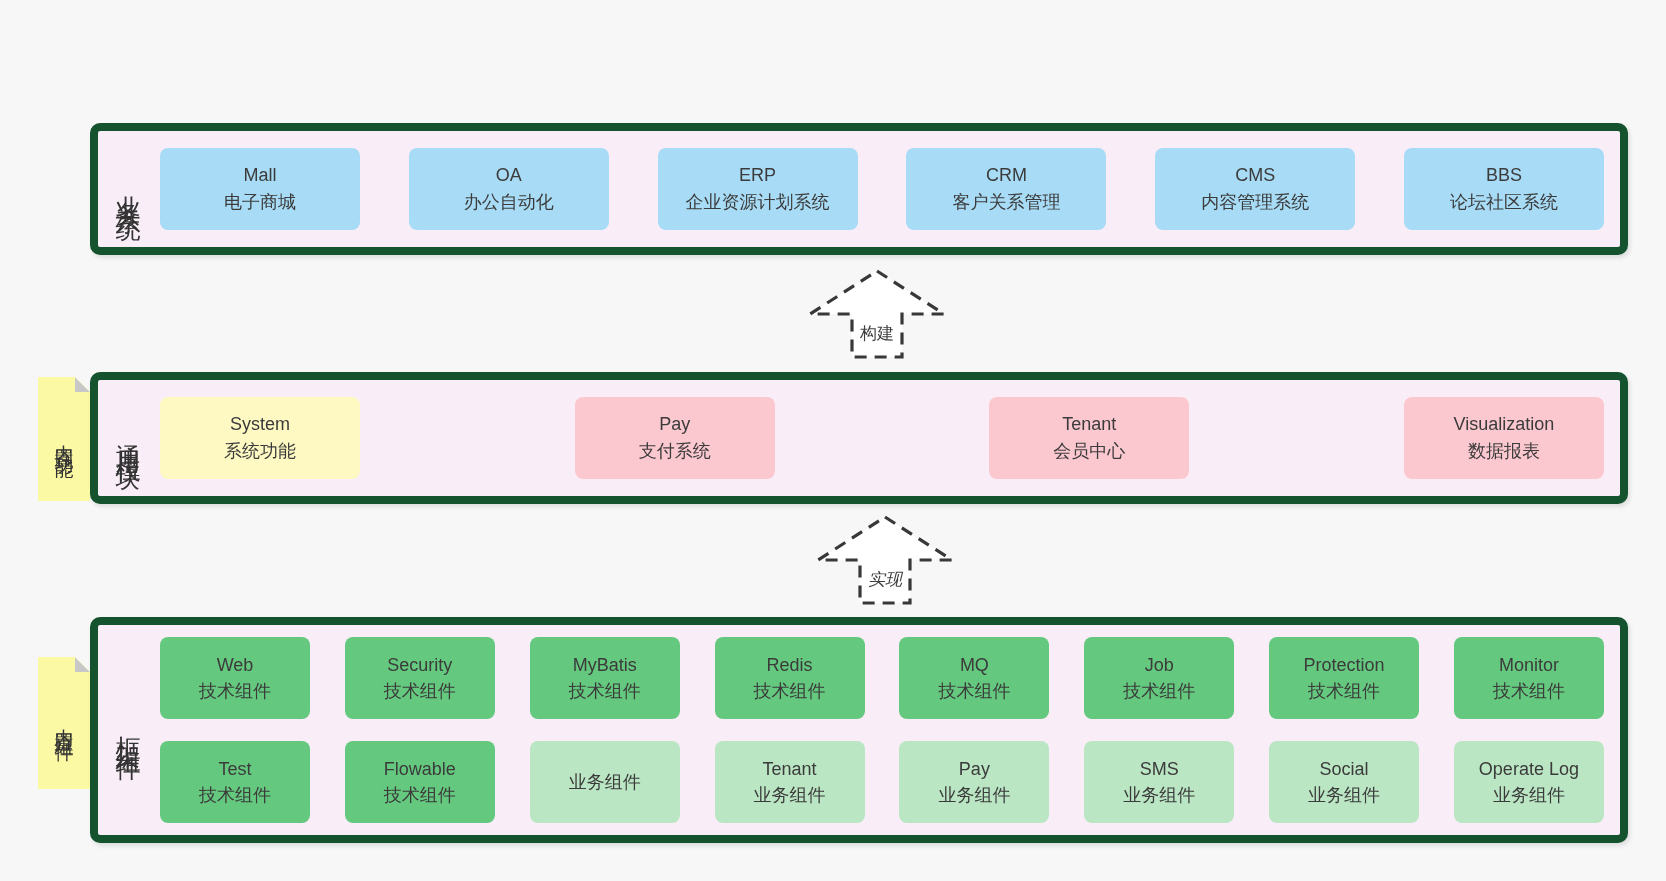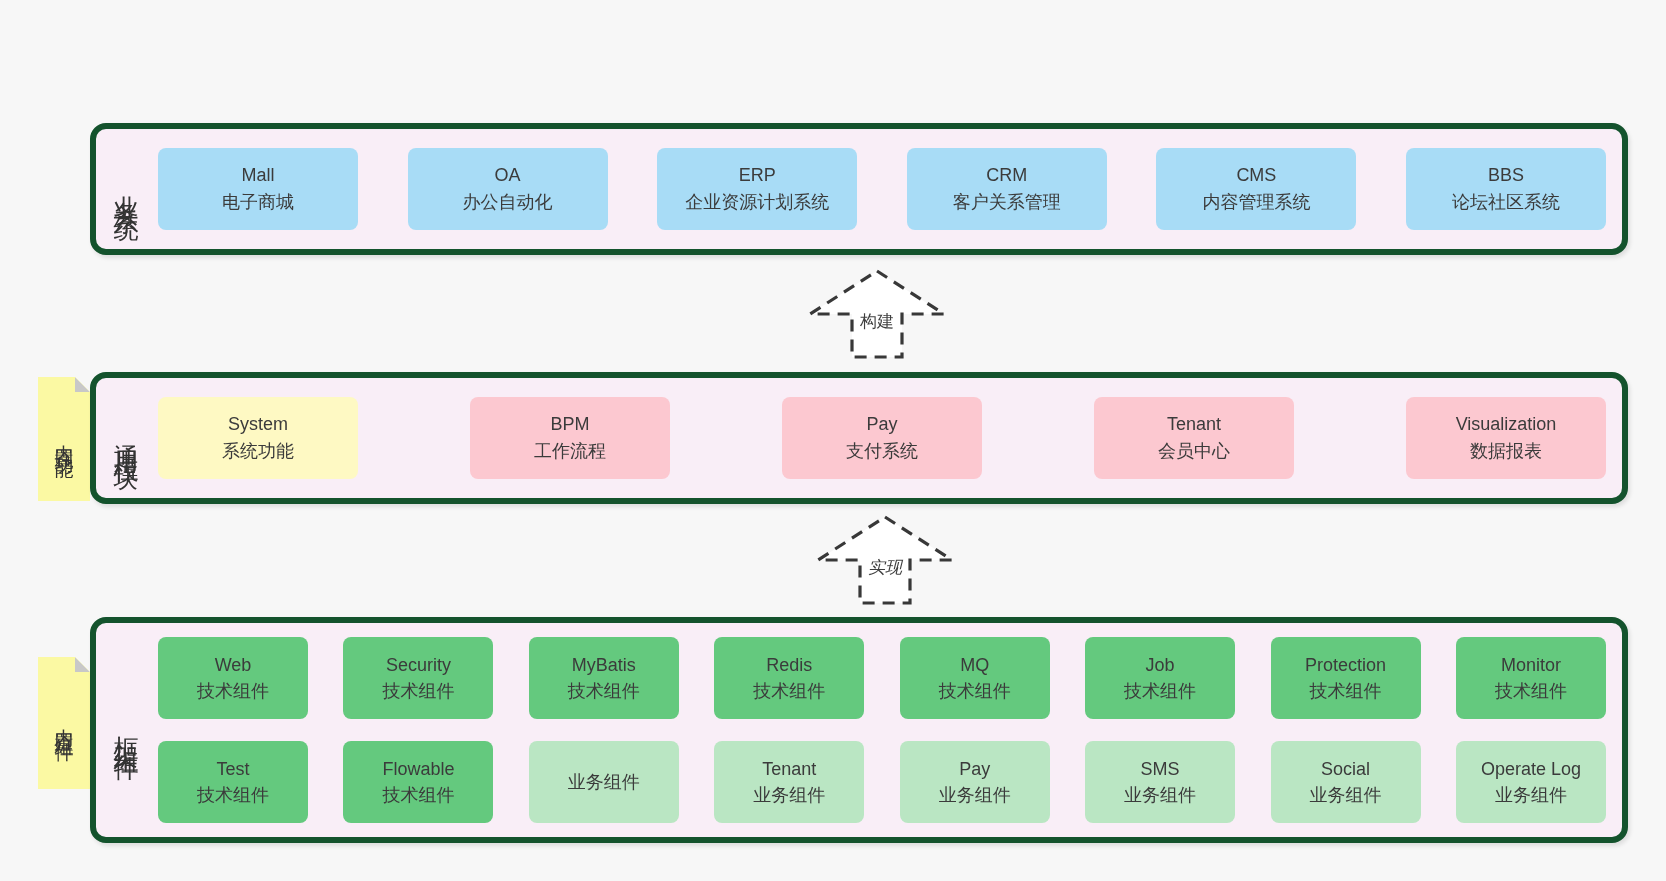--- a/index.html
+++ b/index.html
@@ -5,21 +5,21 @@
   html,body { margin:0; padding:0; }
   .canvas {
     position:relative; width:1666px; height:881px;
     background:#f7f7f7; overflow:hidden;
     font-family:"Liberation Sans", sans-serif;
     color:#3b3b3b;
   }
   
   .panel {
     position:absolute; left:90px; width:1538px;
-    background:#f9eef7; border:6px solid #14532d; border-radius:16px;
+    background:#f9eef7; border:8px solid #14532d; border-radius:10px;
     box-sizing:border-box; display:flex; align-items:stretch;
     box-shadow:2px 3px 4px rgba(0,0,0,0.10);
   }
   .panel-top    { top:123px; height:132px; }
   .panel-middle { top:372px; height:132px; }
   .panel-bottom { top:617px; height:226px; }
   .vlabel-wrap { width:62px; flex:0 0 62px; display:flex; align-items:center; justify-content:center; }
   .vlabel {
     writing-mode:vertical-lr; text-orientation:upright;
     font-size:25px; letter-spacing:7px; color:#333;
@@ -38,21 +38,21 @@
   .box-red    { background:#fef9c3; }
   .box-pink   { background:#fcc8d0; }
   .box-green  { background:#64c97e; }
   .box-lgreen { background:#bae6c3; }
   
   .arrow { position:absolute; width:140px; height:92px; }
   .arrow-build     { left:807px; top:268px; }
   .arrow-implement { left:815px; top:514px;font-style:italic; }
   .arrow svg { display:block; width:140px; height:92px; }
   .arrow-label {
-    position:absolute; left:50%; top:40px; transform:translateX(-50%);
+    position:absolute; left:50%; top:52px; transform:translateX(-50%);
     background:#ffffff; padding:2px 5px; font-size:17px; color:#3f3f3f; white-space:nowrap;
   }
   
   .sticky {
     position:absolute; left:38px; width:52px; background:#fbf9a3;
     display:flex; align-items:center; justify-content:center;
     clip-path:polygon(0 0, calc(100% - 15px) 0, 100% 15px, 100% 100%, 0 100%);
   }
   .sticky-middle { top:377px; height:124px; }
   .sticky-bottom { top:657px; height:132px; }
@@ -116,24 +116,20 @@
     <div class="vlabel-wrap">
       <span class="vlabel">通用模块</span>
     </div>
     <div class="boxes-area">
       <div class="boxes-row">
         <div class="box box-red">
           <span>System</span>
           <span>系统功能</span>
         </div>
         <div class="box box-pink">
-          <span>BPM</span>
-          <span>工作流程</span>
-        </div>
-        <div class="box box-pink">
           <span>Pay</span>
           <span>支付系统</span>
         </div>
         <div class="box box-pink">
           <span>Tenant</span>
           <span>会员中心</span>
         </div>
         <div class="box box-pink">
           <span>Visualization</span>
           <span>数据报表</span>

